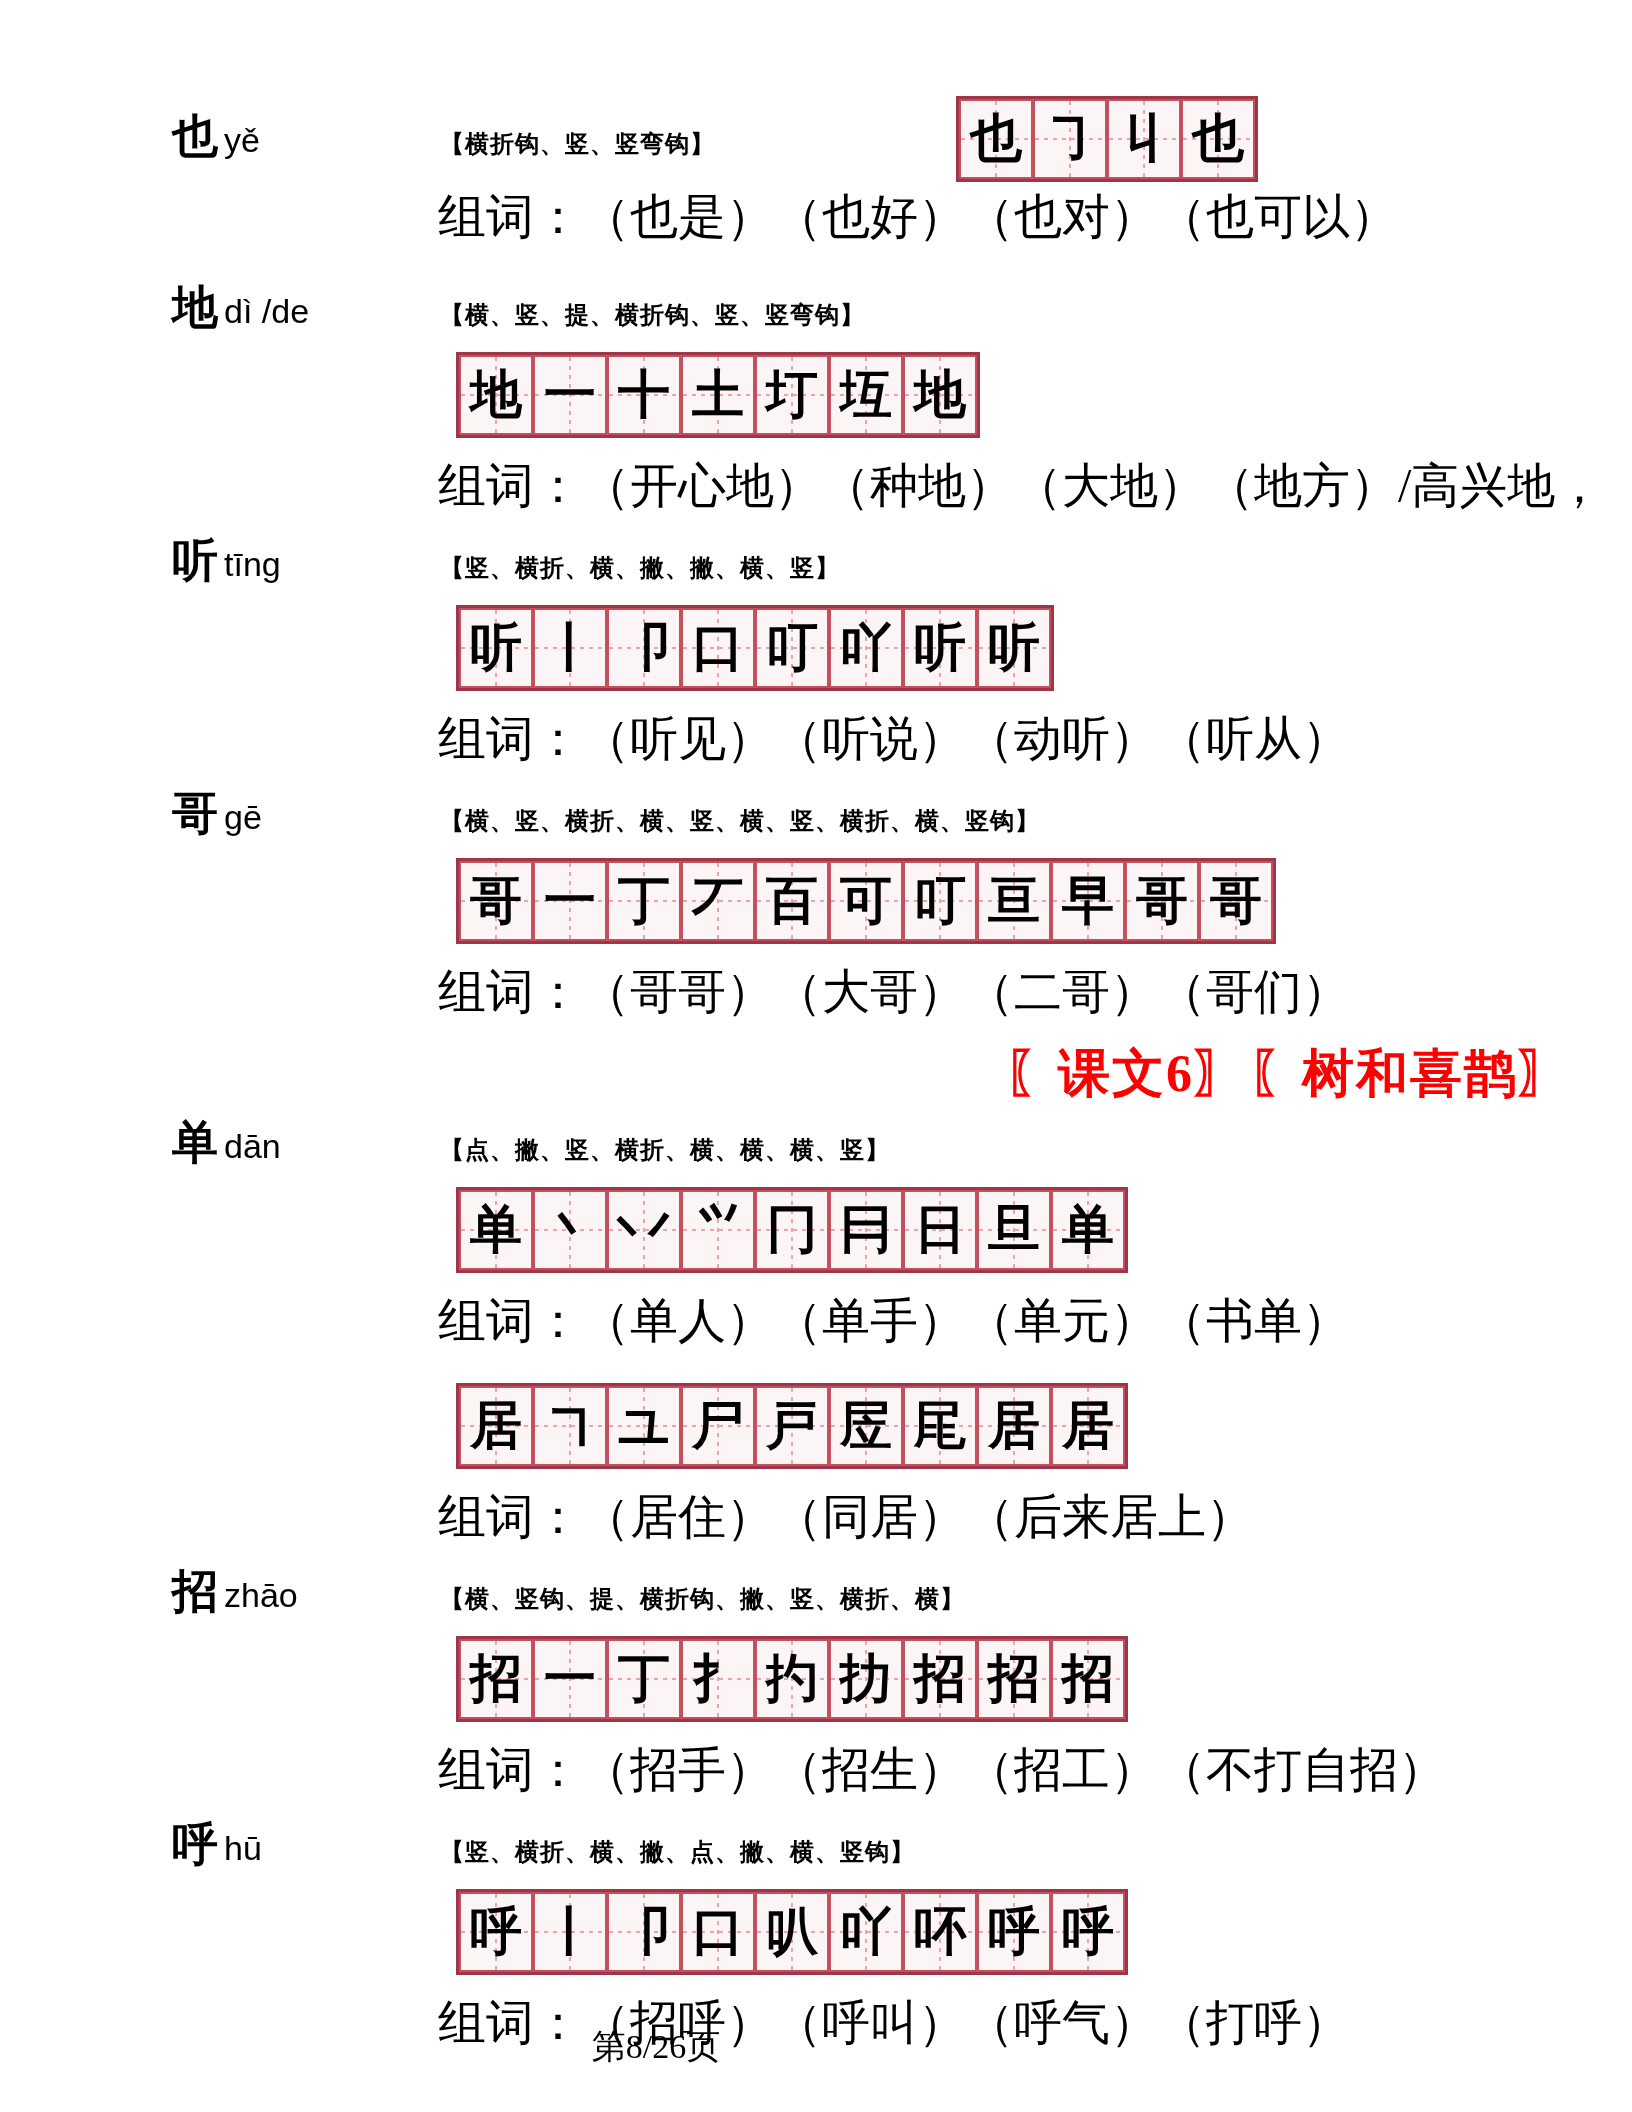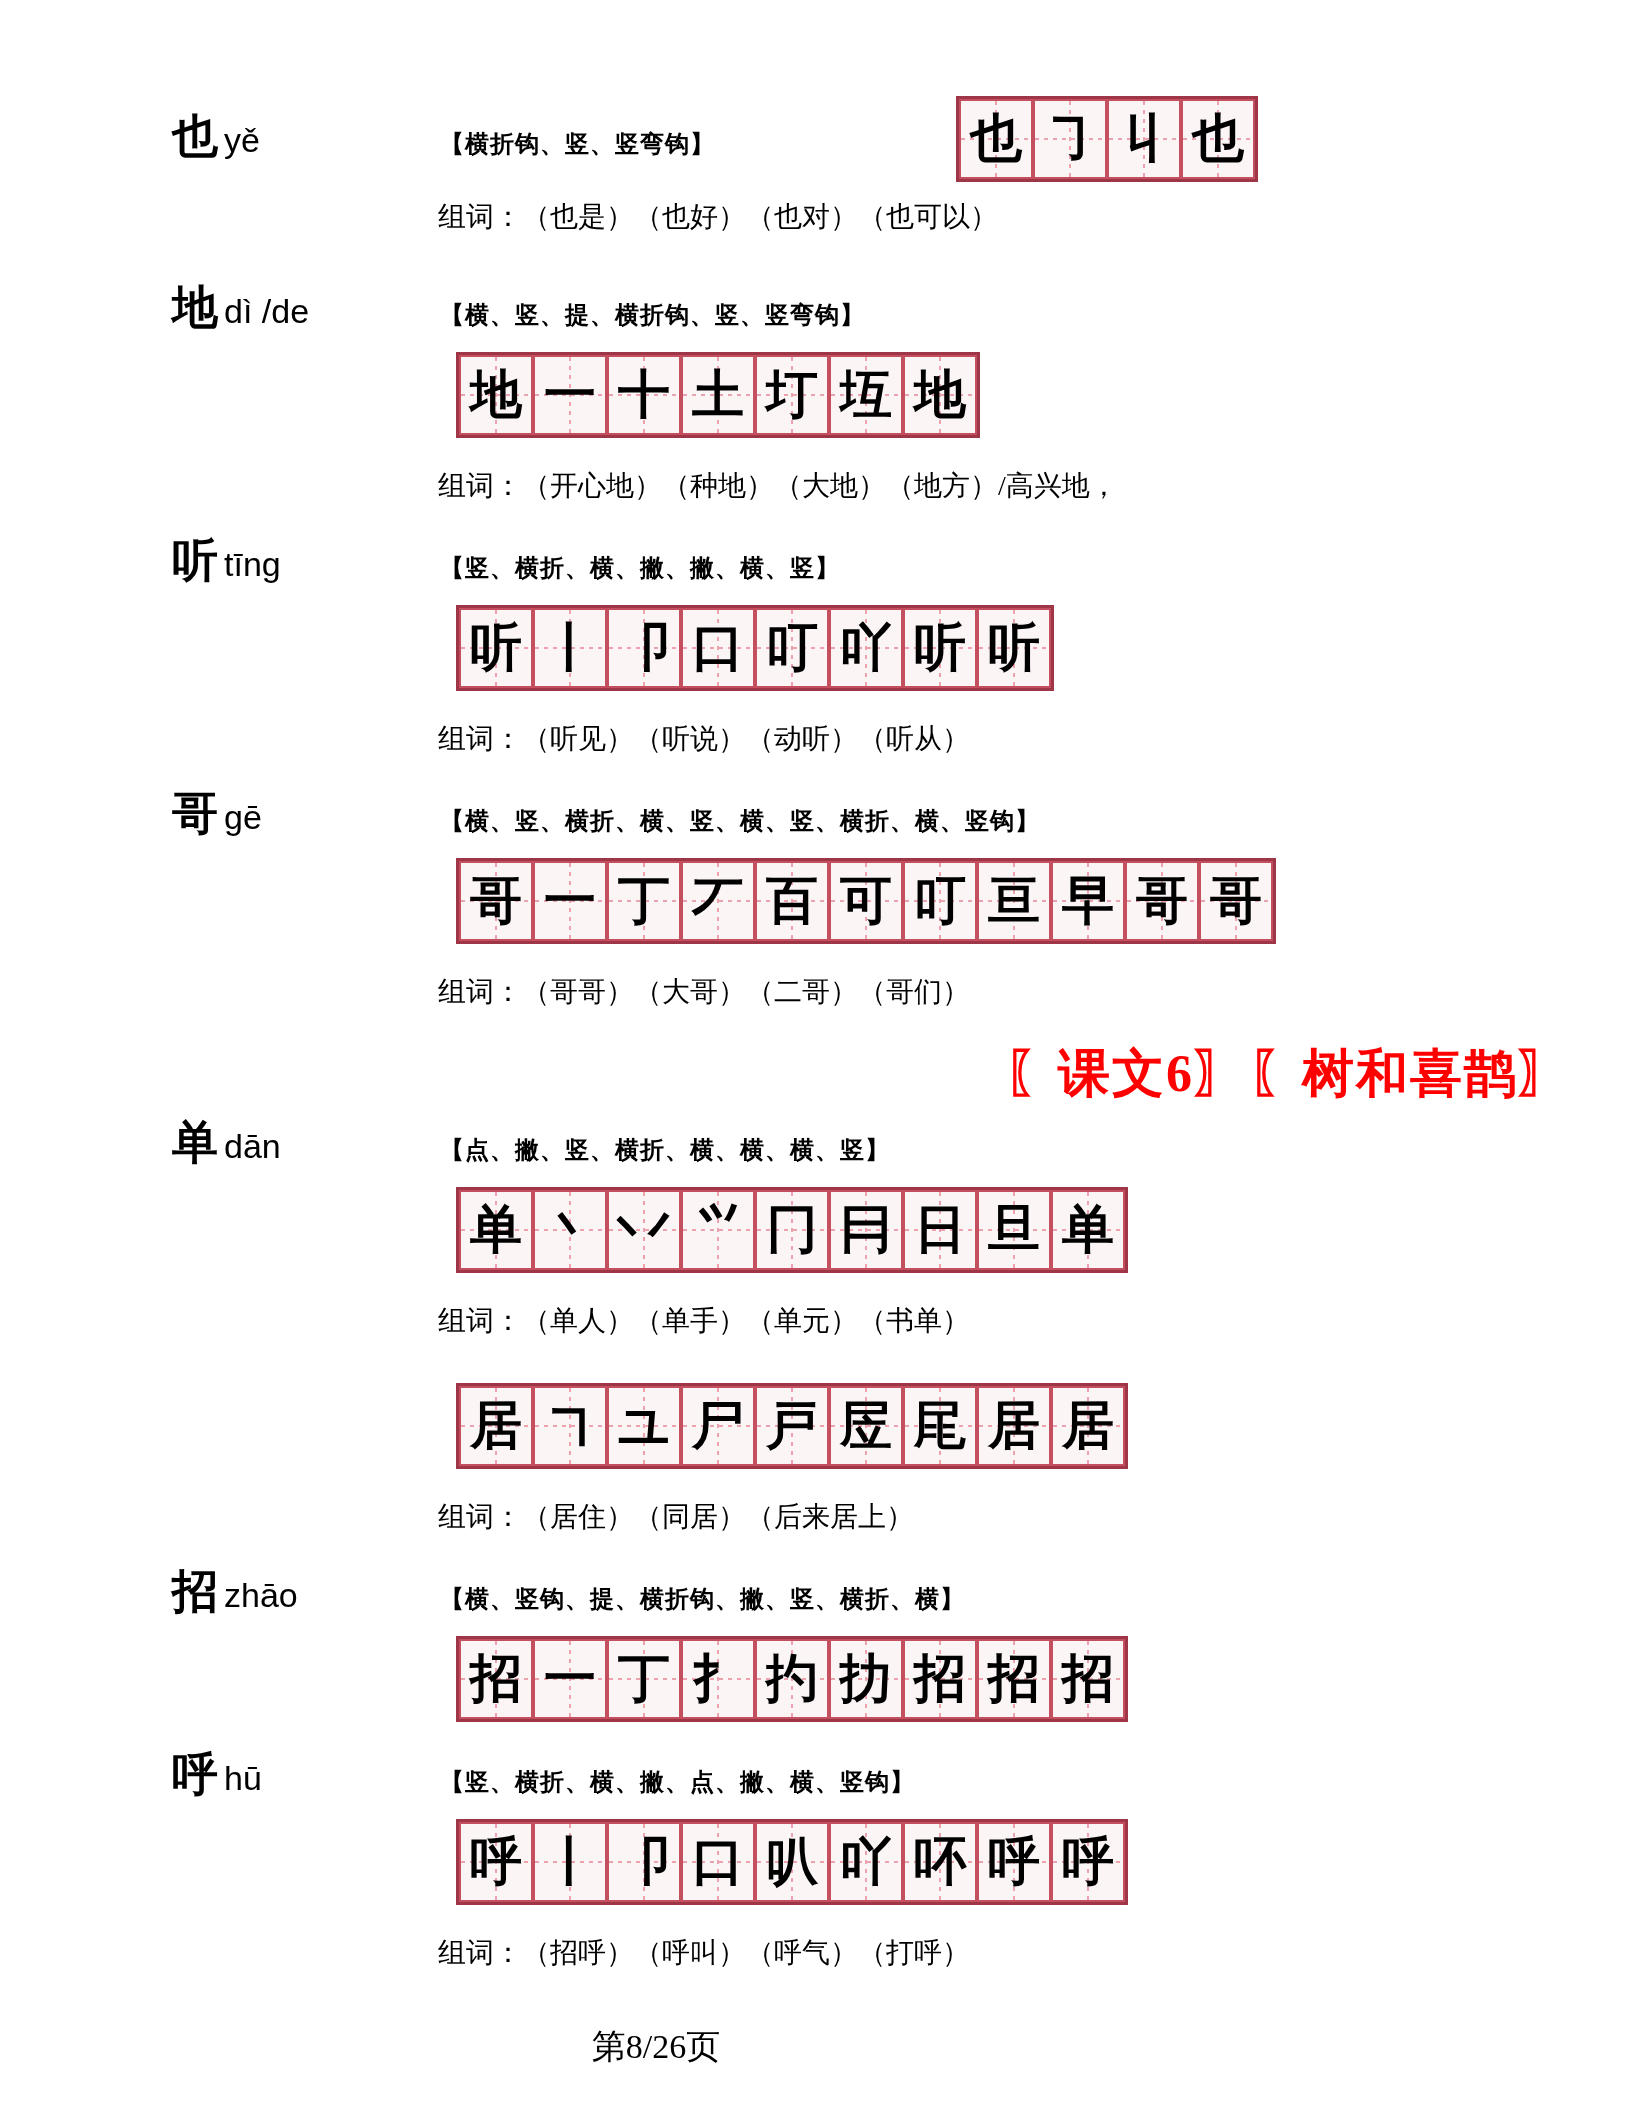--- a/index.html
+++ b/index.html
@@ -30,21 +30,21 @@
     background:#fcf5f5;position:relative;z-index:0;width:max-content;
   }
   .cell{
     width:70px;height:76px;border:2px solid var(--cell-border);
     display:flex;align-items:center;justify-content:center;
     font-size:52px;font-weight:bold;line-height:1;
     background:
       repeating-linear-gradient(to bottom, var(--guide) 0 4px, transparent 4px 9px) 50% 0 / 2px 100% no-repeat,
       repeating-linear-gradient(to right, var(--guide) 0 4px, transparent 4px 9px) 0 50% / 100% 2px no-repeat;
   }
-  .zuci{margin:26px 0 0 266px;font-size:28px;line-height:44px;white-space:nowrap;}
+  .zuci{margin:26px 0 0 266px;font-size:48px;line-height:44px;white-space:nowrap;}
   .section-header{
     color:var(--red);font-size:52px;font-weight:bold;line-height:64px;
     margin:2px 0 12px -12px;letter-spacing:2px;text-align:right;
   }
   .footer{
     position:absolute;left:0;top:2024px;width:1312px;text-align:center;
     font-size:34px;color:#000;
   }
 </style>
 </head>
@@ -191,20 +191,21 @@
             <div class="cell">一</div>
             <div class="cell">丁</div>
             <div class="cell">扌</div>
             <div class="cell">扚</div>
             <div class="cell">扐</div>
             <div class="cell">招</div>
             <div class="cell">招</div>
             <div class="cell">招</div>
           </div>
     </div>
+    <div class="zuci">组词：（招手）（招生）（招工）（不打自招）</div>
   </section>
 
   <section class="entry">
     <div class="head">
       <div class="hanzi-cell">
         <span class="hanzi">呼</span><span class="pinyin">hū</span>
       </div>
       <div class="strokes">【竖、横折、横、撇、点、撇、横、竖钩】</div>
     </div>
     <div class="gridwrap">

